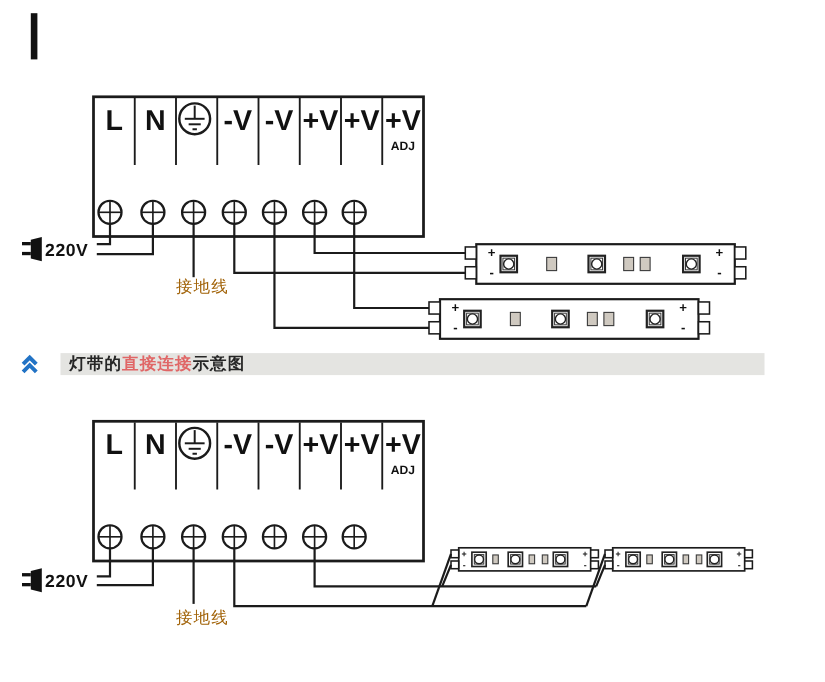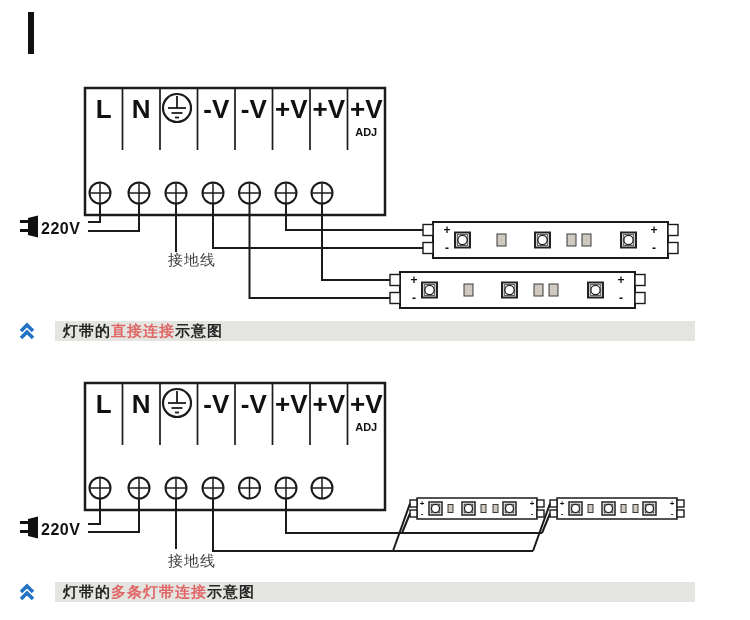--- a/index.html
+++ b/index.html
@@ -5,21 +5,21 @@
   html,body{margin:0;padding:0;background:#fff;}
   .page{position:relative;width:750px;height:620px;background:#fff;overflow:hidden;
         font-family:"Liberation Sans",sans-serif;}
   svg{position:absolute;left:0;top:0;z-index:1;}
   .overlay{position:absolute;z-index:2;}
   .title{left:28px;top:12px;display:flex;align-items:flex-end;gap:9px;}
   .title-rule{width:6px;height:42px;background:#111;}
   .title h1{margin:0;font-size:22px;font-weight:bold;letter-spacing:2px;color:#151515;line-height:24px;}
   .power{display:flex;align-items:flex-end;gap:2px;left:20px;}
   .power span{font-size:16px;font-weight:bold;color:#111;letter-spacing:0.5px;}
-  .gnd-label{left:152px;width:64px;text-align:right;font-size:15px;color:#404040;letter-spacing:1px;}
+  .gnd-label{left:152px;width:64px;text-align:center;font-size:15px;color:#a16207;letter-spacing:1px;}
   .caption{left:18px;display:flex;align-items:center;gap:19px;height:20px;}
   .cap-text{background:#e4e4e1;width:632px;height:20px;line-height:20px;padding-left:8px;
             font-size:15px;font-weight:bold;color:#262626;letter-spacing:1px;}
   .cap-text .hl{color:#e06666;}
 </style>
 </head>
 <body>
 
 <div class="page">
 
@@ -303,21 +303,14 @@
   <div class="overlay gnd-label" style="top:552px;">接地线</div>
 
   <div class="overlay caption" style="top:321px;">
     <svg width="18" height="19" viewBox="0 0 18 19" style="position:static">
       <polyline points="3,9 9,3 15,9" fill="none" stroke="#2273c5" stroke-width="3.6"></polyline>
       <polyline points="3,16 9,10 15,16" fill="none" stroke="#2273c5" stroke-width="3.6"></polyline>
     </svg>
     <div class="cap-text"><span>灯带的</span><span class="hl">直接连接</span><span>示意图</span></div>
   </div>
 
-  <div class="overlay caption" style="top:582px;">
-    <svg width="18" height="19" viewBox="0 0 18 19" style="position:static">
-      <polyline points="3,9 9,3 15,9" fill="none" stroke="#2273c5" stroke-width="3.6"></polyline>
-      <polyline points="3,16 9,10 15,16" fill="none" stroke="#2273c5" stroke-width="3.6"></polyline>
-    </svg>
-    <div class="cap-text"><span>灯带的</span><span class="hl">多条灯带连接</span><span>示意图</span></div>
-  </div>
 
 </div>
 
 </body></html>

